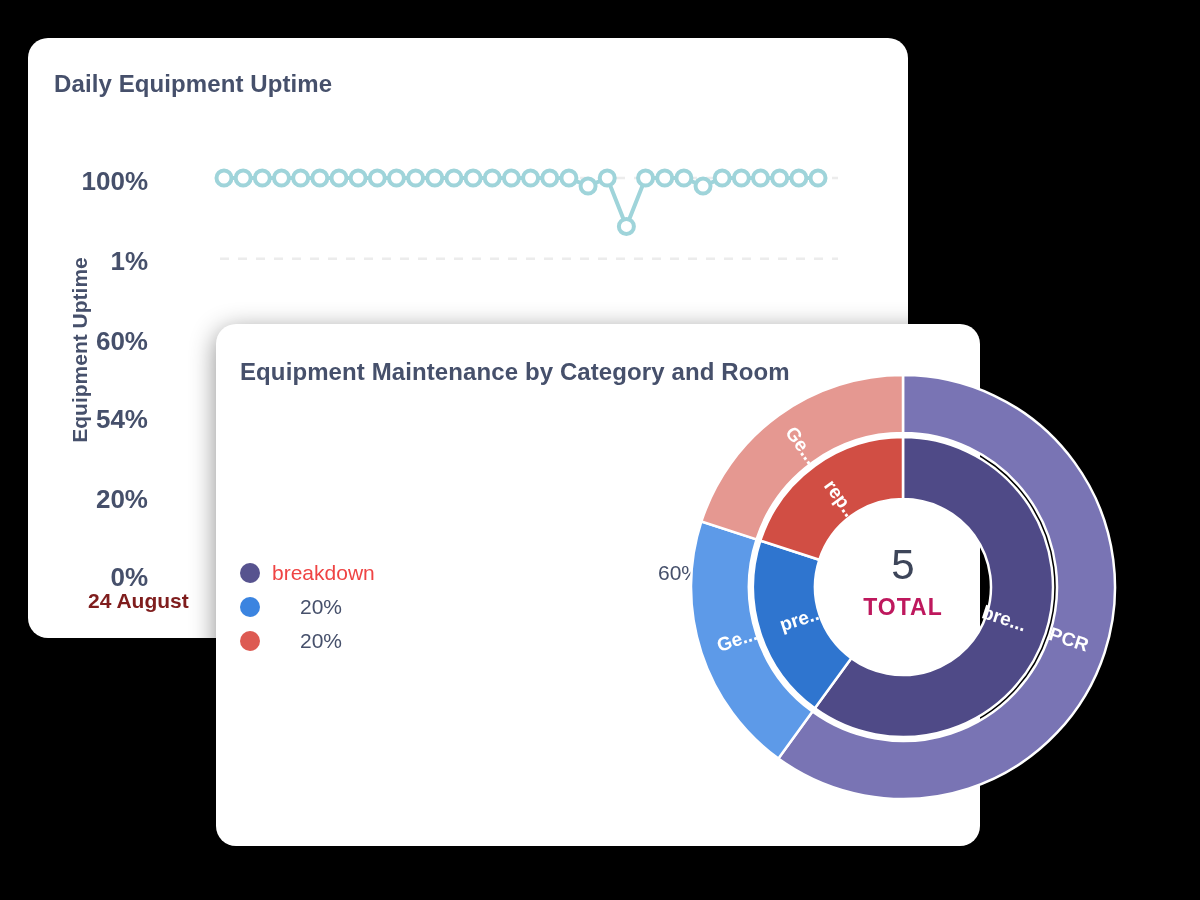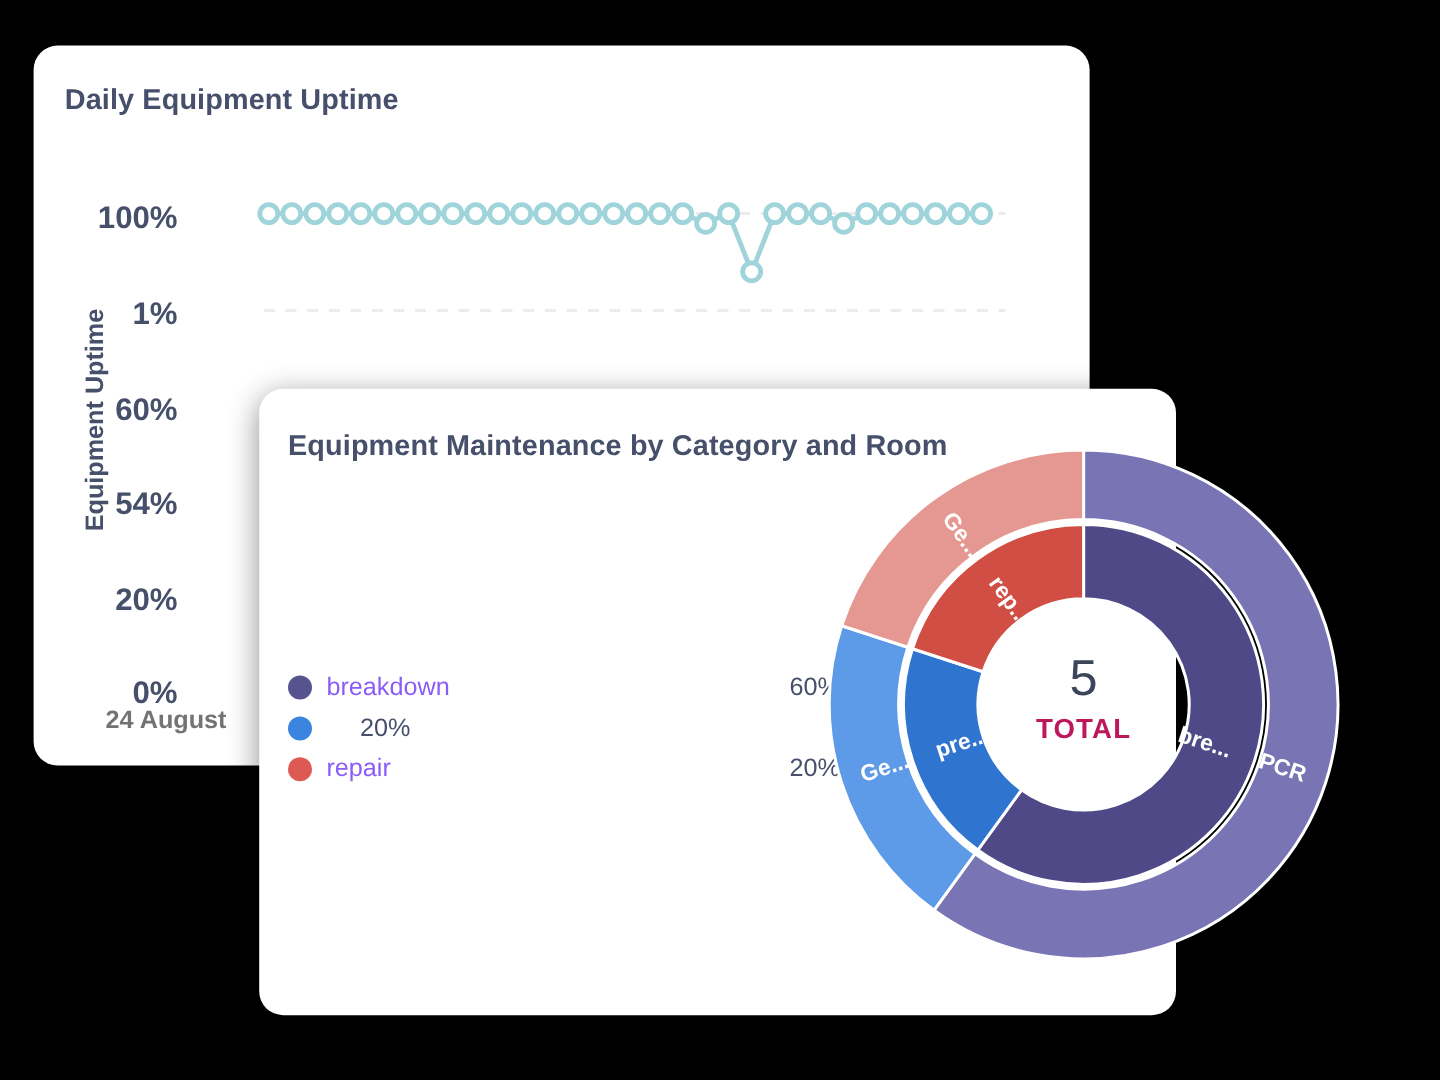--- a/index.html
+++ b/index.html
@@ -85,21 +85,21 @@
     color: #46506b;
     white-space: nowrap;
   }
 
   #x-axis-tick {
     position: absolute;
     left: 60px;
     top: 551px;
     font-size: 21px;
     font-weight: bold;
-    color: #737373;
+    color: #7f1d1d;
     white-space: nowrap;
   }
 
   
   #legend {
     position: absolute;
     left: 24px;
     top: 232px;
     width: 460px;
   }
@@ -113,21 +113,21 @@
   .legend-swatch {
     width: 20px;
     height: 20px;
     border-radius: 50%;
     flex: 0 0 20px;
     margin-right: 12px;
   }
 
   .legend-label {
     font-size: 21px;
-    color: #8b5cf6;
+    color: #ef4444;
     white-space: nowrap;
     flex: 1 1 auto;
   }
 
   .legend-value {
     font-size: 21px;
     color: #46506b;
     white-space: nowrap;
     text-align: right;
     width: 70px;
@@ -252,21 +252,20 @@
         <span class="legend-value">60%</span>
       </div>
 
       <div class="legend-row">
         <span class="legend-swatch" style="background: rgb(59, 132, 224);"></span>
         <span class="legend-value">20%</span>
       </div>
 
       <div class="legend-row">
         <span class="legend-swatch" style="background: rgb(221, 90, 82);"></span>
-        <span class="legend-label">repair</span>
         <span class="legend-value">20%</span>
       </div>
     </div>
 
     <div id="donut-wrap">
       <svg id="donut-svg" viewBox="0 0 430 430">
           <path d="M 215 65 A 150 150 0 1 1 126.83221215612905 336.3525491562421 L 163.27489779826237 286.1934955049954 A 88 88 0 1 0 215 127 Z" fill="#4f4a87" stroke="#ffffff" stroke-width="2.5"></path>
           <text x="315.8119907272863" y="247.7558014037444" class="sector-label" text-anchor="middle" dominant-baseline="middle" transform="rotate(18 315.8119907272863 247.7558014037444)">bre...</text>
           <path d="M 126.83221215612905 336.3525491562421 A 150 150 0 0 1 72.34152255572698 168.64745084375784 L 131.30702656602648 187.8065044950046 A 88 88 0 0 0 163.27489779826237 286.1934955049954 Z" fill="#2f75cf" stroke="#ffffff" stroke-width="2.5"></path>
           <text x="114.18800927271373" y="247.75580140374444" class="sector-label" text-anchor="middle" dominant-baseline="middle" transform="rotate(-18 114.18800927271373 247.75580140374444)">pre...</text>

